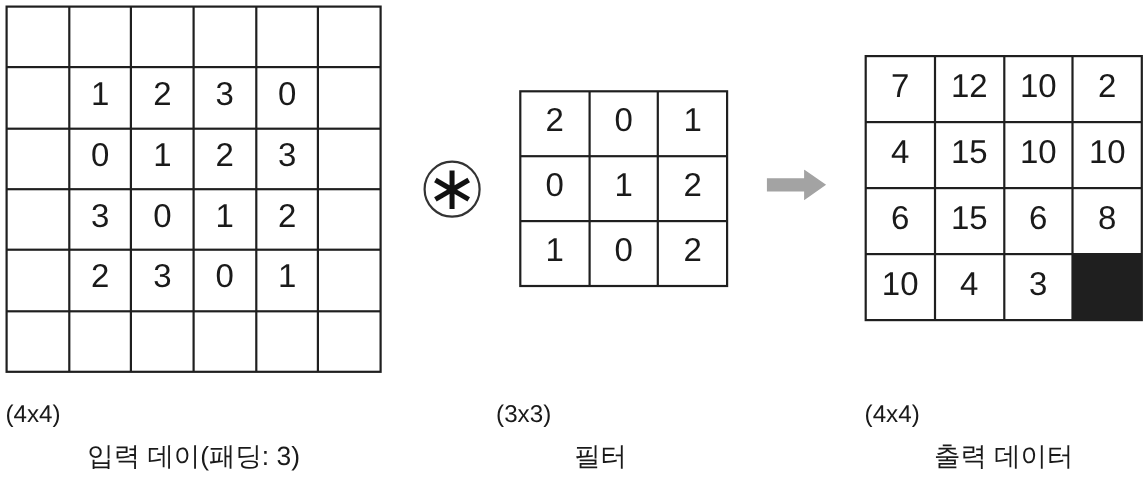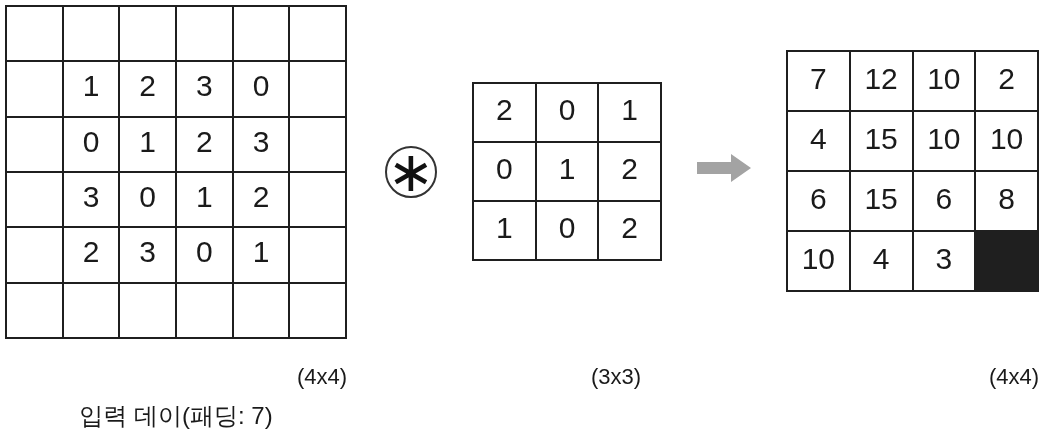--- a/index.html
+++ b/index.html
@@ -72,21 +72,21 @@
     color: #111111;
   }
   .arrow {
     position: absolute;
     left: 697px; top: 154px;
     width: 54px; height: 28px;
   }
   .size-label {
     position: absolute;
     top: 364px;
-    text-align: right;
+    text-align: left;
     font-size: 22px;
     line-height: 26px;
     color: var(--text, #1a1a1a);
   }
   .caption {
     position: absolute;
     top: 401px;
     text-align: center;
     font-size: 24px;
     line-height: 30px;
@@ -175,15 +175,17 @@
       <div class="cell">8</div>
       <div class="cell">10</div>
       <div class="cell">4</div>
       <div class="cell">3</div>
     </div>
 
   <div class="size-label col-input">(4x4)</div>
   <div class="size-label col-filter">(3x3)</div>
   <div class="size-label col-output">(4x4)</div>
 
-  <div class="caption col-input">입력 데이(패딩: 7)</div>
+  <div class="caption col-input">입력 데이(패딩: 3)</div>
+  <div class="caption col-filter">필터</div>
+  <div class="caption col-output">출력 데이터</div>
 
 </div>
 
 </body></html>

